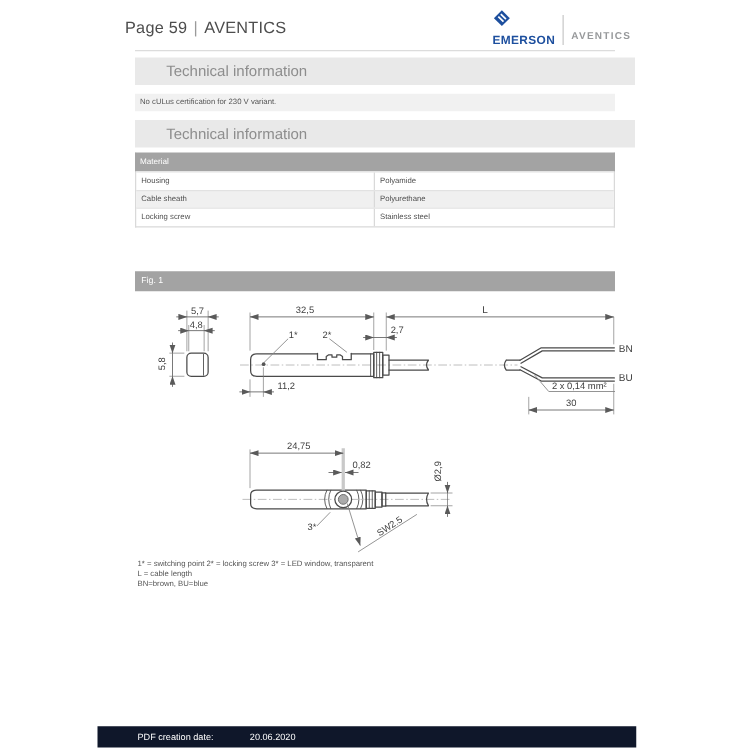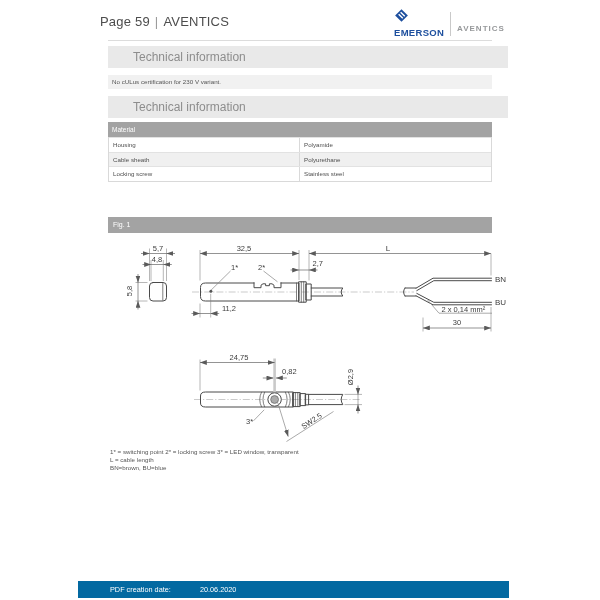--- a/index.html
+++ b/index.html
@@ -42,21 +42,21 @@
   .part path,.part rect{stroke:#4a4a4a;stroke-width:1;fill:none;stroke-linejoin:round;stroke-linecap:round;}
   .part .thin{stroke-width:.7;}
   .ext path{stroke:#7a7a7a;stroke-width:.55;fill:none;}
   .dim path{stroke:#666;stroke-width:.7;fill:none;}
   .leader path{stroke:#858585;stroke-width:.7;fill:none;}
   .dtxt{fill:#3d3d3d;font-family:"Liberation Sans",sans-serif;font-size:7.5px;}
   .dtxt.big{font-size:8px;}
 
   .footnotes{left:110px;top:448px;font-size:6.2px;color:#555;line-height:8px;}
 
-  .footer-bar{left:78px;top:581px;width:431px;height:17px;background:#0369a1;color:#fff;
+  .footer-bar{left:78px;top:581px;width:431px;height:17px;background:#0f172a;color:#fff;
               font-size:7.3px;line-height:17px;}
   .footer-bar .flabel{margin-left:32px;}
   .footer-bar .fdate{margin-left:27px;}
 </style>
 </head>
 <body>
 
 <div class="page">
 
   <div class="abs hdr-left">

